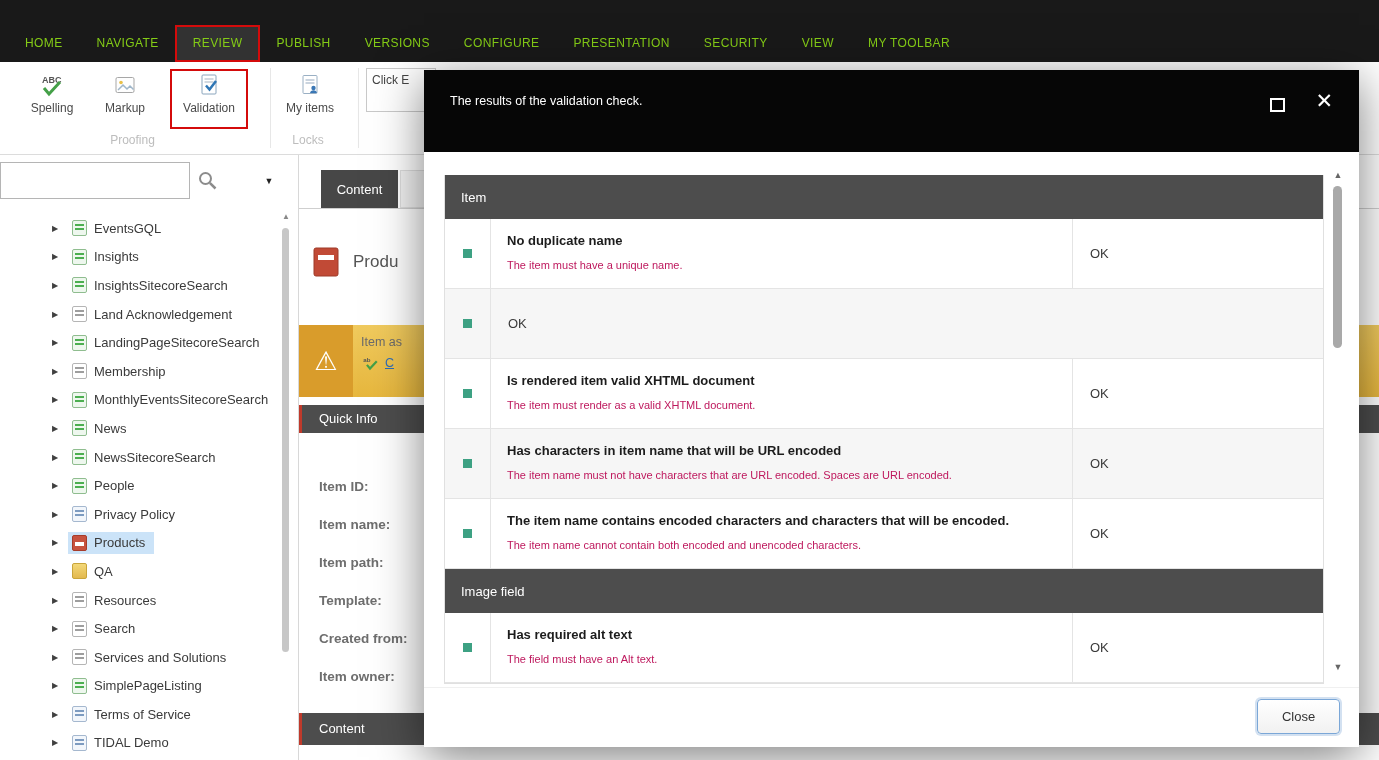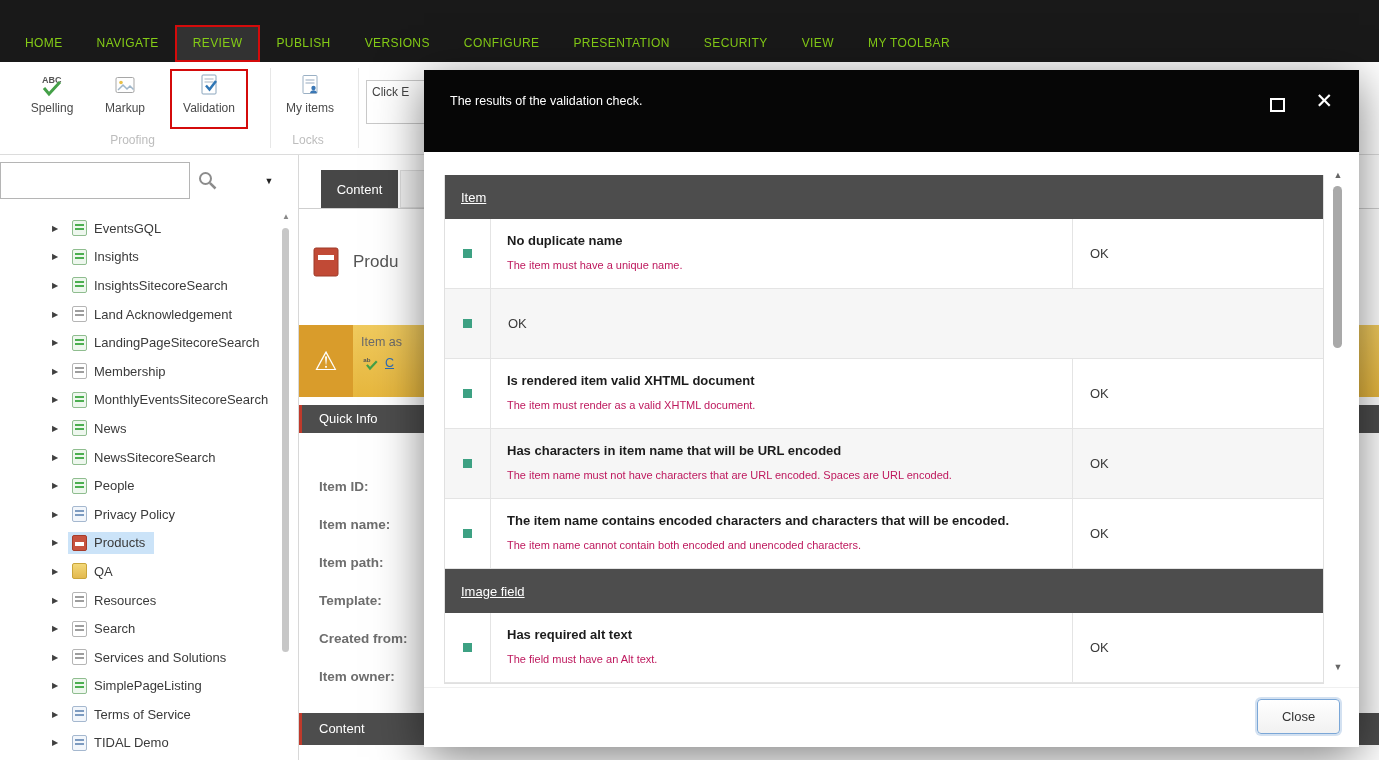--- a/index.html
+++ b/index.html
@@ -18,21 +18,21 @@
   
   .ribbon{position:absolute;left:0;top:62px;width:100%;height:93px;background:#fff;
     border-bottom:1px solid #dcdcdc;z-index:5;}
   .rbtn{position:absolute;top:10px;width:64px;height:54px;display:flex;flex-direction:column;
     align-items:center;justify-content:flex-start;gap:3px;cursor:pointer;}
   .rbtn .rlabel{font-size:12px;color:#4a4a4a;white-space:nowrap;}
   .rbtn.annotated::after{content:"";position:absolute;inset:-3px -7px;border:2px solid #d40b0b;pointer-events:none;}
   .rgroup-label{position:absolute;top:71px;font-size:12px;color:#bdbdbd;text-align:center;}
   .rsep{position:absolute;top:6px;height:80px;width:1px;background:#e7e7e7;}
   .click-edit{position:absolute;left:366px;top:6px;width:70px;height:44px;border:1px solid #c9c9c9;
-    background:#fff;font-size:12px;color:#444;padding:4px 5px;overflow:hidden;white-space:nowrap;cursor:pointer;margin-top:12px;}
+    background:#fff;font-size:12px;color:#444;padding:4px 5px;overflow:hidden;white-space:nowrap;cursor:pointer;}
 
   
   .searchbox{position:absolute;left:0;top:162px;width:190px;height:37px;border:1px solid #b5b5b5;
     background:#fff;z-index:4;padding:0 8px;font-size:13px;color:#333;font-family:inherit;outline:none;}
   .search-btn{position:absolute;left:196px;top:169px;width:24px;height:24px;cursor:pointer;z-index:4;}
   .search-dd{position:absolute;left:258px;top:173px;width:22px;height:16px;font-size:9px;color:#222;
     text-align:center;line-height:16px;cursor:pointer;z-index:4;}
   .tree{position:absolute;left:0;top:214px;width:280px;z-index:3;}
   .tree-item{display:flex;align-items:center;height:28.6px;padding-left:52px;font-size:13px;color:#3a3a3a;cursor:pointer;}
   .tarrow{width:16px;font-size:8px;color:#404040;flex:0 0 auto;}
@@ -77,21 +77,21 @@
   
   .dialog{position:absolute;left:424px;top:70px;width:935px;height:677px;background:#fff;z-index:100;
     box-shadow:0 10px 45px rgba(0,0,0,.5);}
   .dlg-header{position:absolute;top:0;left:0;right:0;height:82px;background:#060606;color:#fff;padding:17px 0 0 26px;}
   .dlg-title{font-size:21px;font-weight:400;}
   .dlg-sub{font-size:12.5px;margin-top:7px;}
   .dlg-max{position:absolute;right:74px;top:28px;width:15px;height:14px;border:2px solid #fff;cursor:pointer;}
   .dlg-close{position:absolute;right:26px;top:20px;font-size:21px;color:#fff;cursor:pointer;line-height:1;}
   .dlg-body{position:absolute;top:82px;left:0;right:0;bottom:60px;padding:23px 35px 0 20px;overflow:hidden;}
   .vtable{border:1px solid #e0e0e0;border-top:none;}
-  .vsec{height:44px;background:#4d4d4d;color:#fff;display:flex;align-items:center;padding-left:16px;font-size:13px;text-decoration:underline;}
+  .vsec{height:44px;background:#4d4d4d;color:#fff;display:flex;align-items:center;padding-left:16px;font-size:13px;}
   .vrow{display:flex;min-height:70px;border-bottom:1px solid #e4e4e4;background:#fff;}
   .vrow.alt{background:#f6f6f6;}
   .vcell-icon{flex:0 0 46px;border-right:1px solid #e4e4e4;display:flex;align-items:center;justify-content:center;}
   .sq{width:9px;height:9px;background:#3da183;}
   .vcell-main{flex:1;padding:14px 16px 12px;border-right:1px solid #e4e4e4;}
   .vtitle{font-size:13px;font-weight:700;color:#1c1c1c;}
   .vdesc{font-size:11px;color:#be185d;margin-top:11px;}
   .vcell-status{flex:0 0 250px;display:flex;align-items:center;padding-left:17px;font-size:13px;color:#3a3a3a;}
   .dlg-sb{position:absolute;right:13px;top:100px;width:16px;height:502px;}
   .dlg-sb-up{position:absolute;top:0;left:0;right:0;text-align:center;font-size:9px;color:#666;cursor:pointer;}

